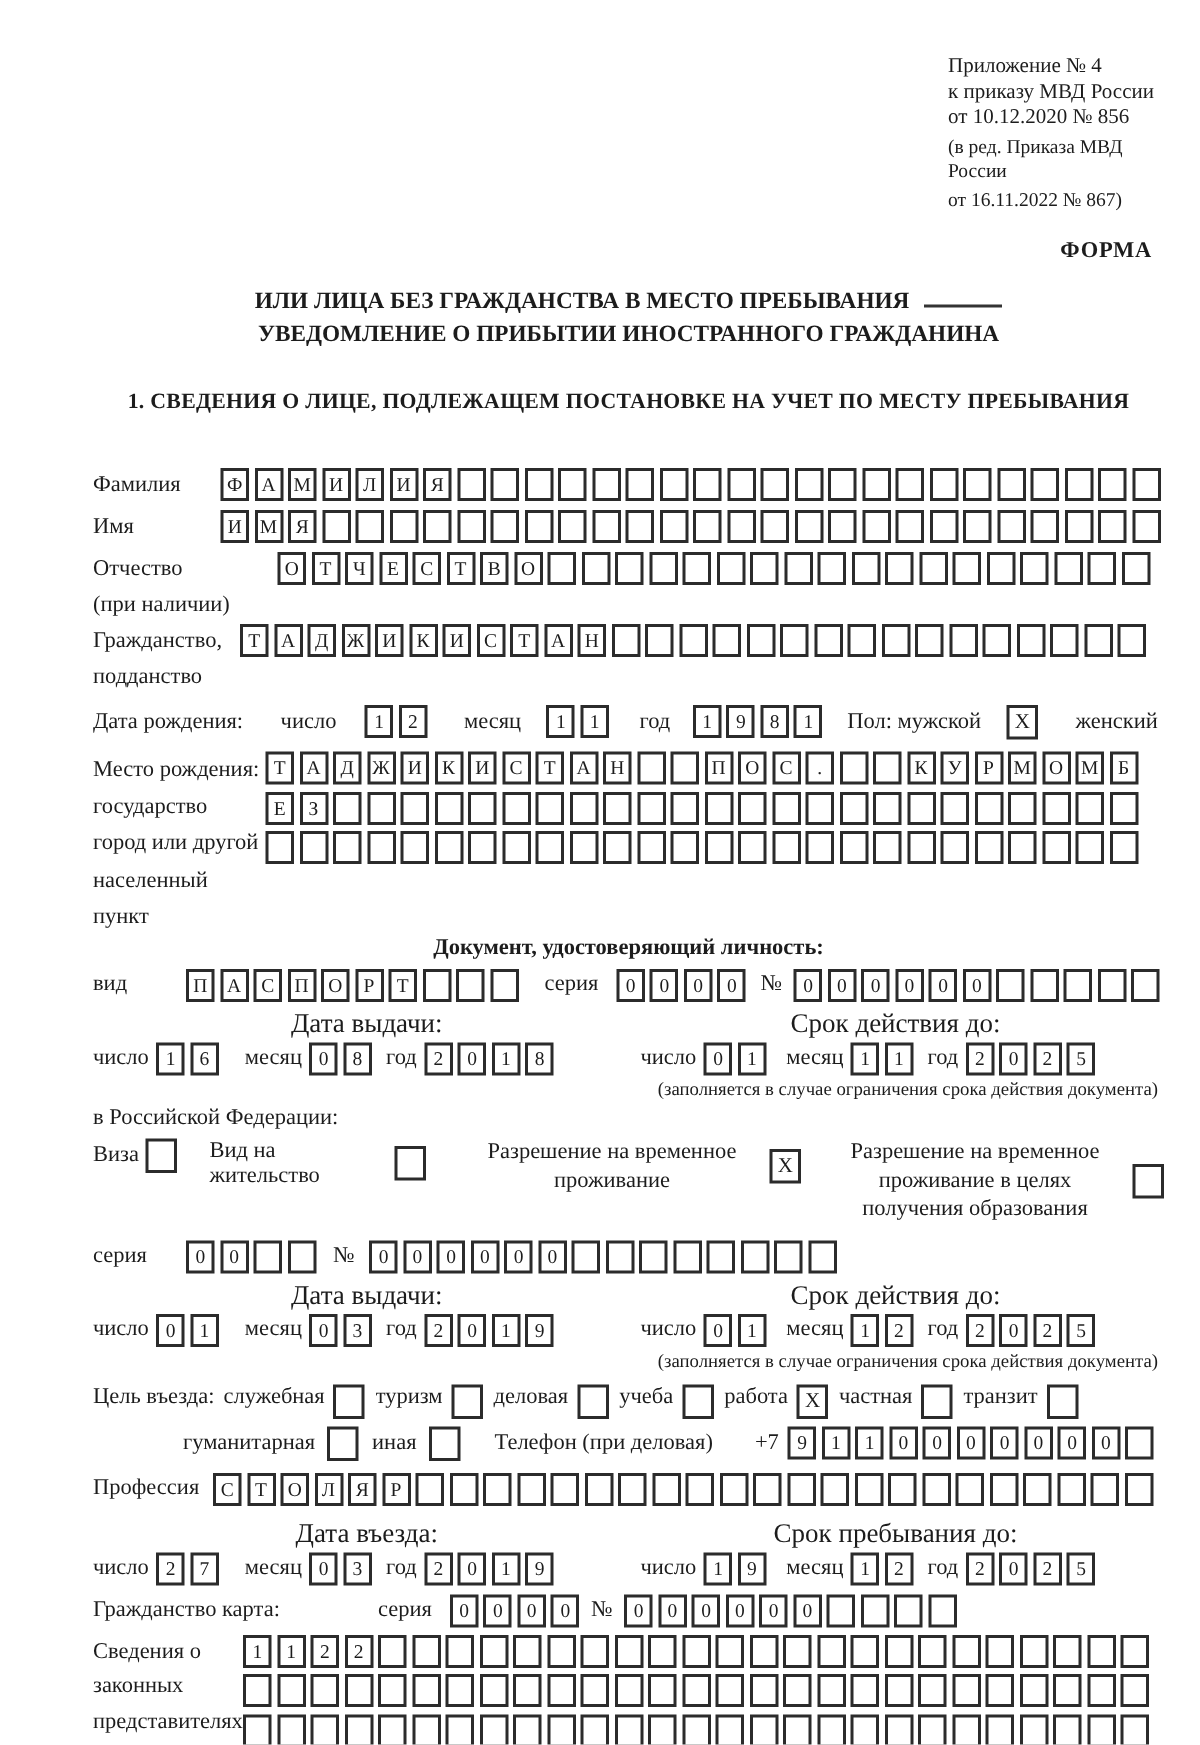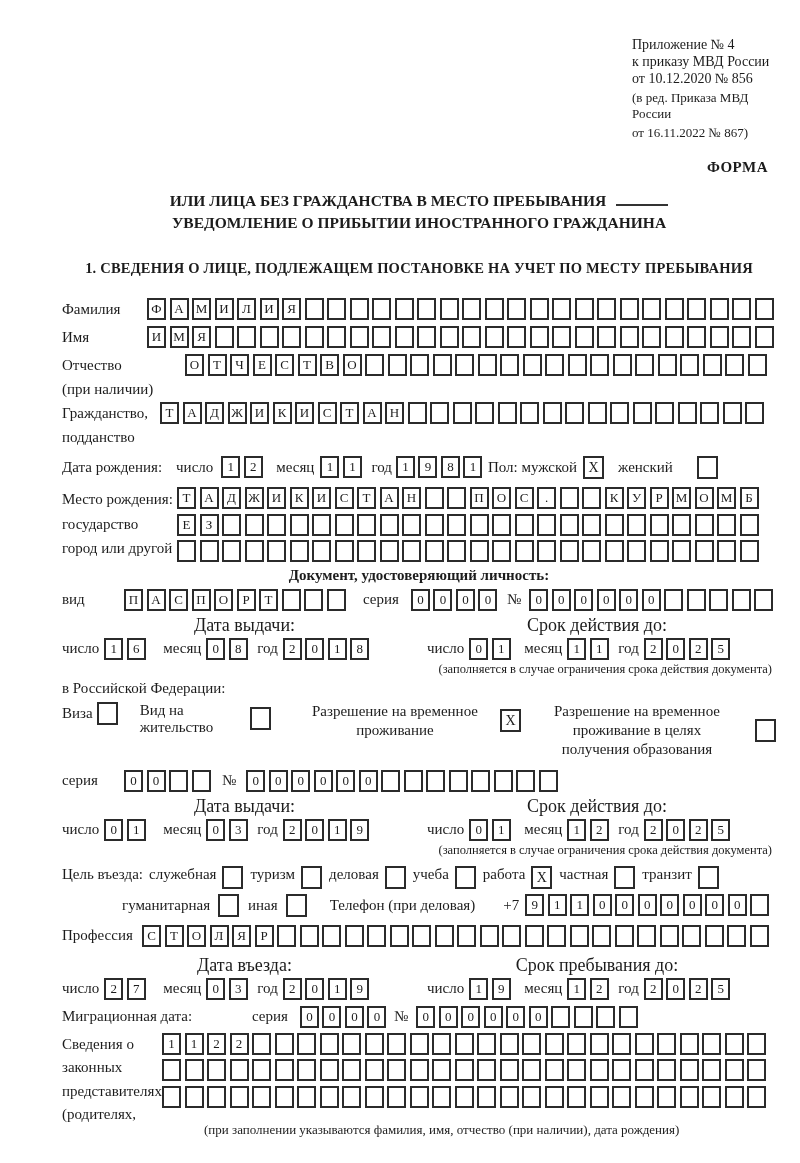--- a/index.html
+++ b/index.html
@@ -77,21 +77,21 @@
 
   <div class="title">
     <div>
       <span>ИЛИ ЛИЦА БЕЗ ГРАЖДАНСТВА В МЕСТО ПРЕБЫВАНИЯ</span><span class="title-underline"></span>
     </div>
     <div>УВЕДОМЛЕНИЕ О ПРИБЫТИИ ИНОСТРАННОГО ГРАЖДАНИНА</div>
   </div>
 
   <div class="sect">1. СВЕДЕНИЯ О ЛИЦЕ, ПОДЛЕЖАЩЕМ ПОСТАНОВКЕ НА УЧЕТ ПО МЕСТУ ПРЕБЫВАНИЯ</div>
 
-  <div class="frow" style="margin-top:20px;align-items:center;">
+  <div class="frow" style="margin-top:34px;align-items:center;">
     <span class="lbl lw85">Фамилия</span>
     <span class="cells">
         <span class="cell">Ф</span>
         <span class="cell">А</span>
         <span class="cell">М</span>
         <span class="cell">И</span>
         <span class="cell">Л</span>
         <span class="cell">И</span>
         <span class="cell">Я</span>
         <span class="cell"></span>
@@ -216,21 +216,21 @@
         <span class="cell"></span>
         <span class="cell"></span>
         <span class="cell"></span>
         <span class="cell"></span>
         <span class="cell"></span>
         <span class="cell"></span>
         <span class="cell"></span>
       </span>
   </div>
 
-  <div class="frow" style="margin-top:6px;">
+  <div class="frow" style="margin-top:6px;gap:11px;">
     <span class="lbl mr10">Дата рождения:</span>
     <span class="lbl mr8" style="margin-left:4px;">число</span>
     <span class="cells">
         <span class="cell">1</span>
         <span class="cell">2</span>
       </span>
     <span class="lbl mr6 ml10">месяц</span>
     <span class="cells">
         <span class="cell">1</span>
         <span class="cell">1</span>
@@ -246,20 +246,21 @@
     <span class="cb ml6">X</span>
     <span class="lbl ml14">женский</span>
     <span class="cb" style="margin-left:24px;"></span>
   </div>
 
   <div class="block-row">
     <div class="block-lbls" style="width:115px;">
       <div>Место рождения:</div>
       <div>государство</div>
       <div>город или другой</div>
+      <div>населенный пункт</div>
     </div>
     <div class="block-cells">
       <div class="cells">
           <span class="cell">Т</span>
           <span class="cell">А</span>
           <span class="cell">Д</span>
           <span class="cell">Ж</span>
           <span class="cell">И</span>
           <span class="cell">К</span>
           <span class="cell">И</span>
@@ -436,21 +437,21 @@
       <span class="cb" style="margin-left:4px;"></span>
     </span>
     <span class="opt" style="margin-left:22px;">
       <span>Вид на жительство</span>
       <span class="cb" style="margin-left:28px;"></span>
     </span>
     <span class="opt" style="margin-left:26px;">
       <span class="opt-multiline">Разрешение на временное проживание</span>
       <span class="cb">X</span>
     </span>
-    <span class="opt" style="margin-left:18px;gap:13px;">
+    <span class="opt" style="margin-left:18px;">
       <span class="opt-multiline">Разрешение на временное проживание в целях получения образования</span>
       <span class="cb"></span>
     </span>
   </div>
 
   <div class="frow" style="margin-top:10px;">
     <span class="lbl" style="width:62px;">серия</span>
     <span class="cells">
         <span class="cell">0</span>
         <span class="cell">0</span>
@@ -639,21 +640,21 @@
             <span class="cell">2</span>
             <span class="cell">0</span>
             <span class="cell">2</span>
             <span class="cell">5</span>
           </span>
       </div>
     </div>
   </div>
 
   <div class="mig-row">
-    <span style="width:190px;">Миграционная дата:</span>
+    <span style="width:190px;">Гражданство карта:</span>
     <span style="margin-right:12px;">серия</span>
     <span class="cells">
         <span class="cell">0</span>
         <span class="cell">0</span>
         <span class="cell">0</span>
         <span class="cell">0</span>
       </span>
     <span style="margin:0 8px 0 4px;">№</span>
     <span class="cells">
         <span class="cell">0</span>

